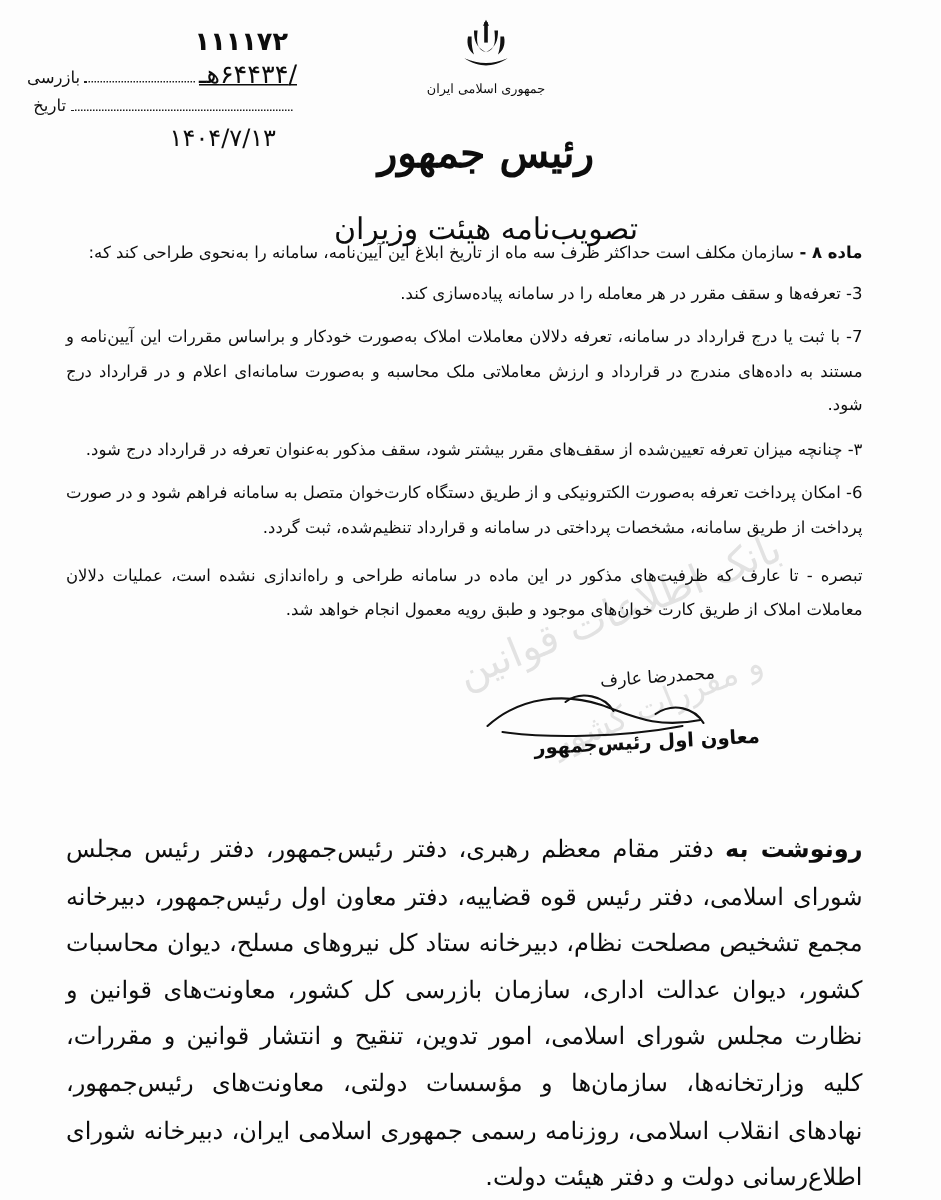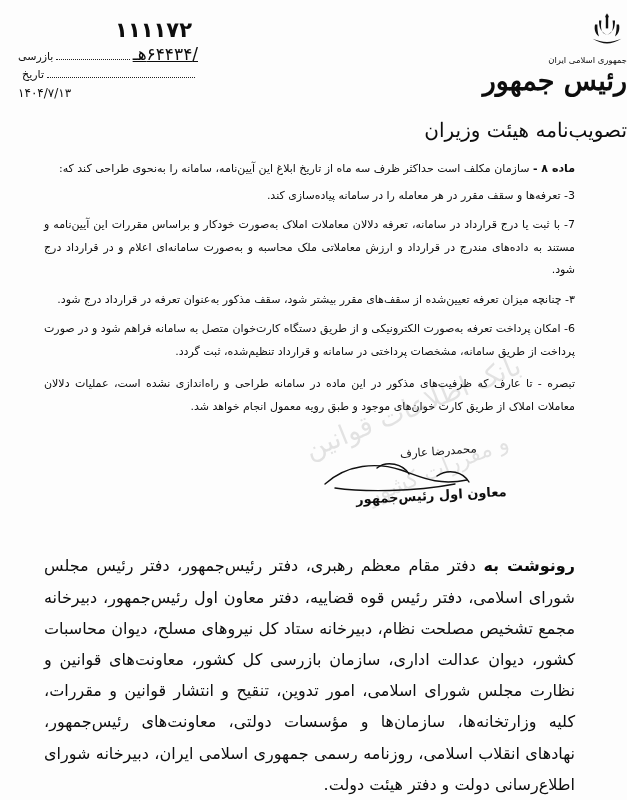--- a/index.html
+++ b/index.html
@@ -31,21 +31,21 @@
 
   .stamp-block {
     position: absolute;
     top: 18px;
     left: 18px;
     width: 180px;
     text-align: right;
     direction: rtl;
   }
   .stamp-number {
-    font-size: 21px;
+    font-size: 17px;
     font-weight: bold;
     letter-spacing: 1px;
     margin-bottom: 2px;
     padding-right: 6px;
   }
   .stamp-line {
     display: flex;
     align-items: baseline;
     font-size: 11px;
     white-space: nowrap;
@@ -60,48 +60,48 @@
     border-bottom: 1px dotted #222;
     margin: 0 3px;
     height: 10px;
   }
   .stamp-line .val {
     font-size: 17px;
     direction: rtl;
     text-decoration: underline;
   }
   .stamp-date {
-    font-size: 12px;
-    text-align: left;
+    font-size: 16px;
+    text-align: right;
     margin-top: 5px;
     padding-right: 14px;
   }
 
   .emblem-block {
     position: absolute;
     top: 10px;
     left: 0;
     right: 0;
-    text-align: right;
+    text-align: center;
     padding-left: 21px;
   }
   .emblem {
     margin: 0 auto;
     width: 40px;
     height: 40px;
   }
   .emblem-caption {
     font-size: 8.5px;
     margin-top: 1px;
     letter-spacing: .5px;
   }
   .title-president {
     font-size: 27px;
     font-weight: bold;
-    margin-top: 0;
+    margin-top: 21px;
     font-family: "DejaVu Serif", "Liberation Serif", serif;
   }
   .title-sub {
     font-size: 20px;
     margin-top: 22px;
     font-family: "DejaVu Serif", "Liberation Serif", serif;
   }
 
   
   .content {

